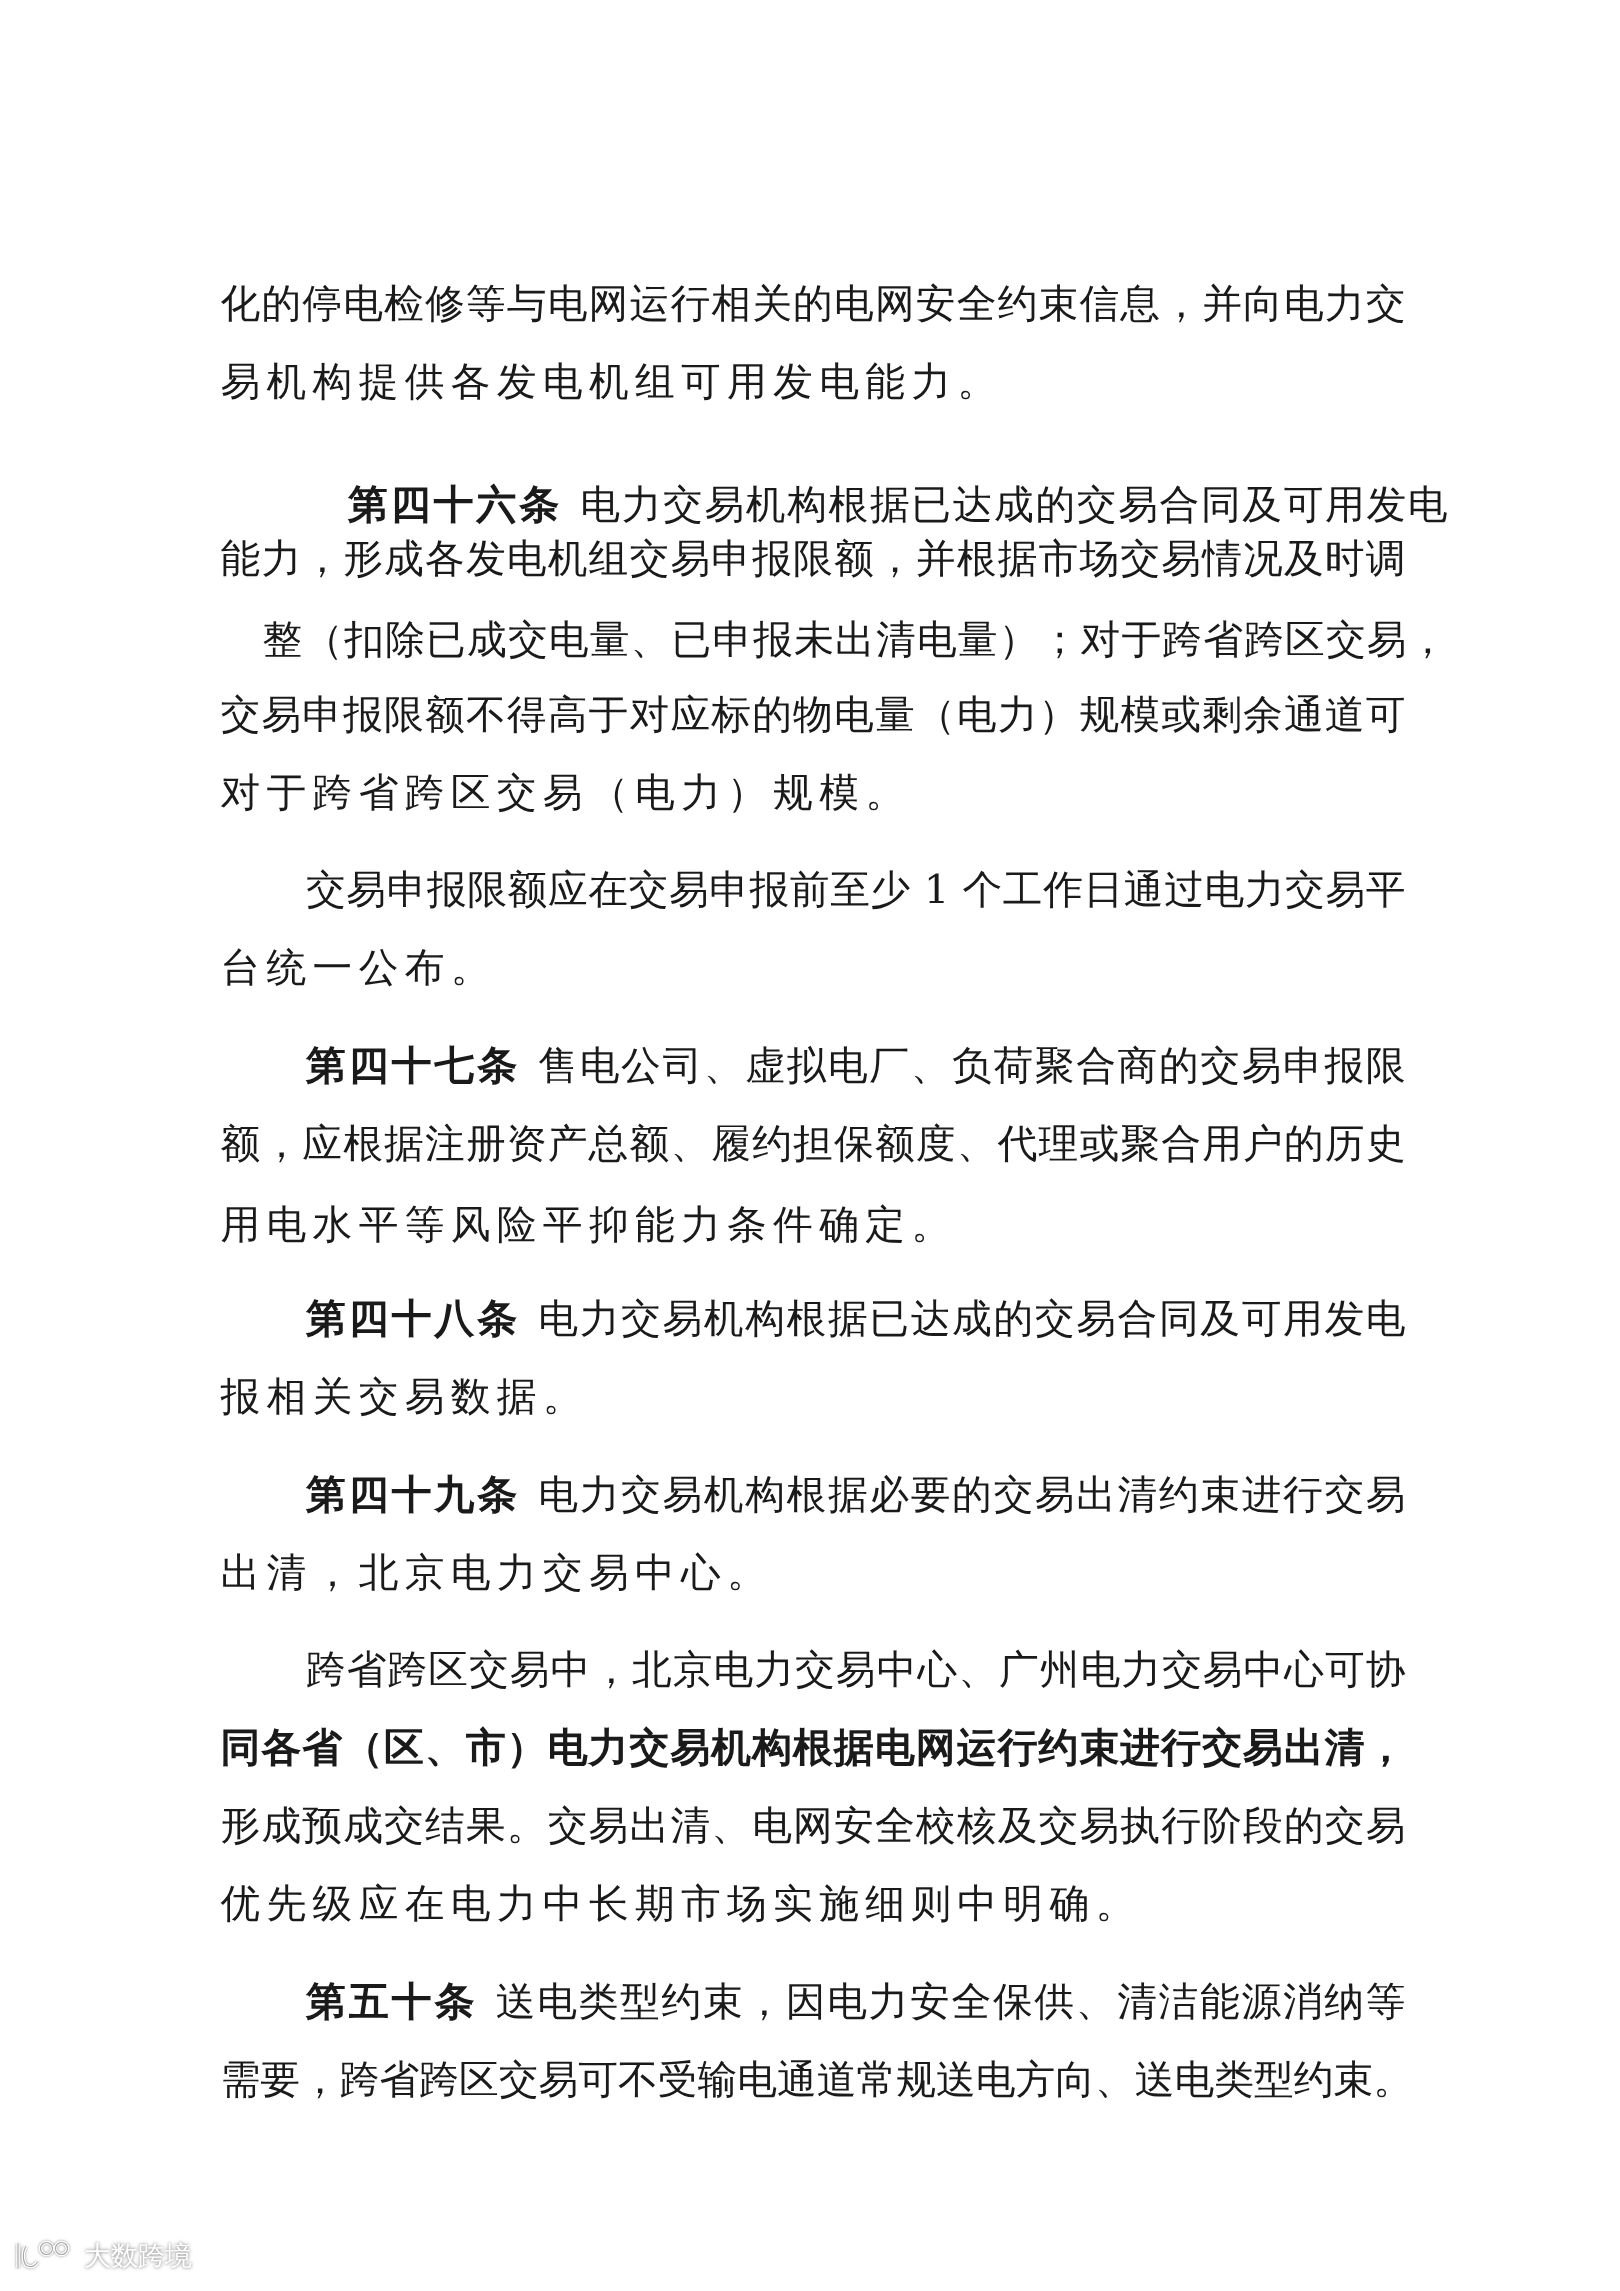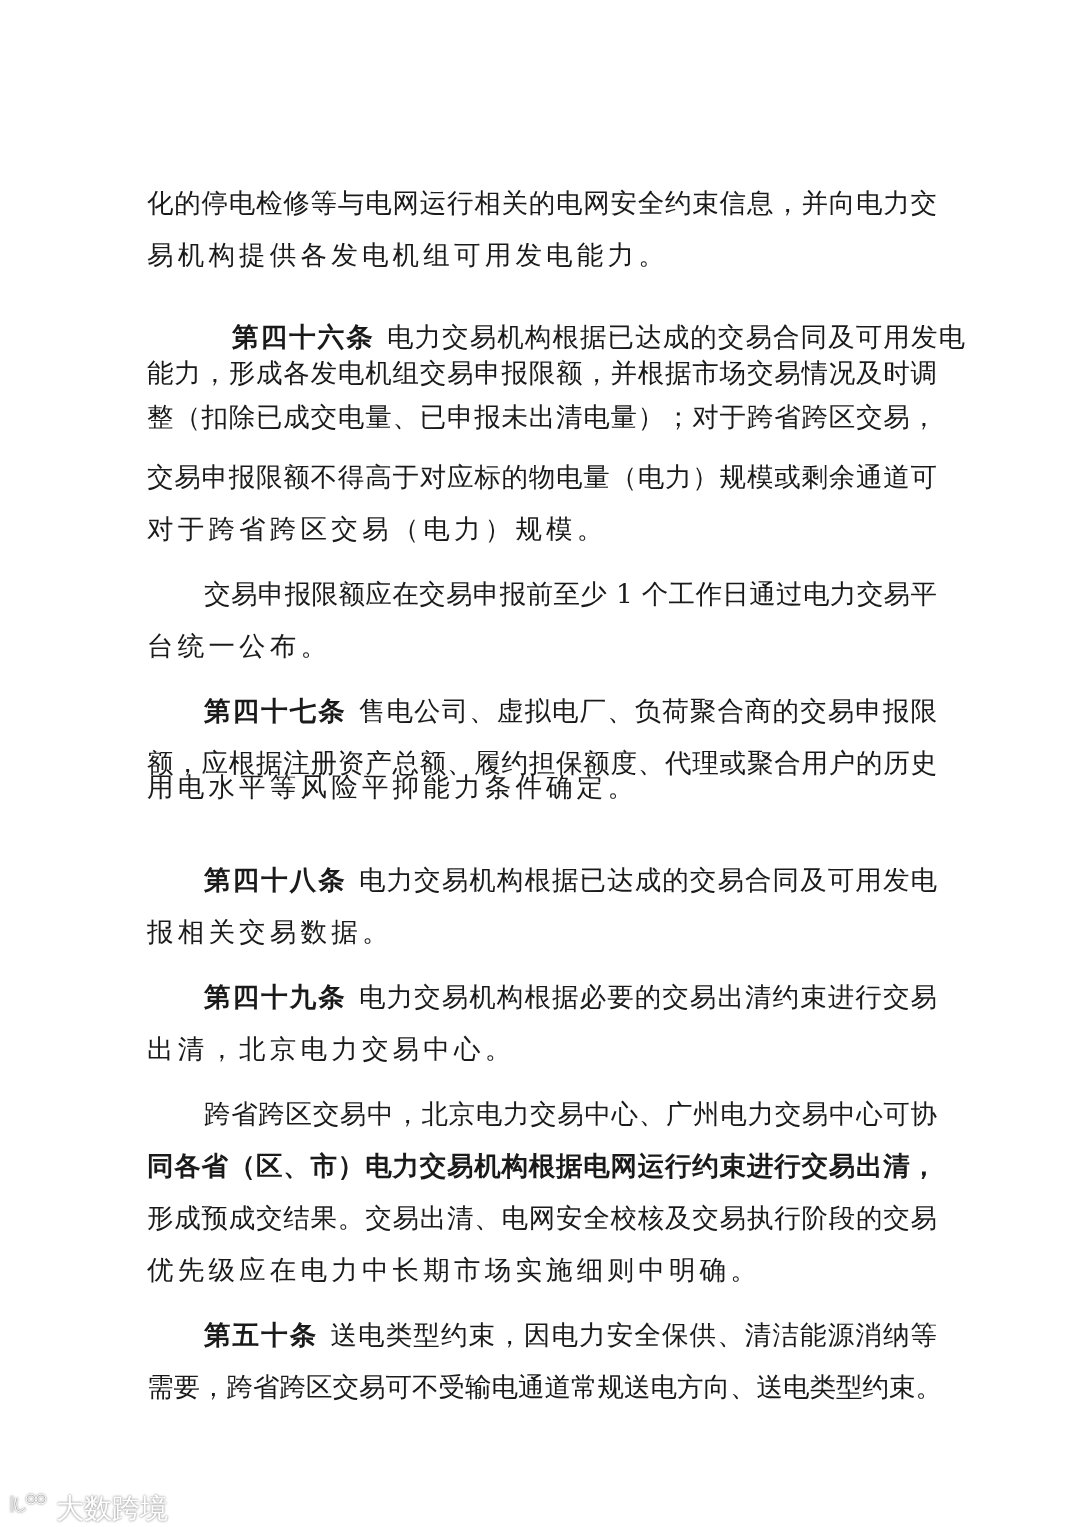--- a/index.html
+++ b/index.html
@@ -41,57 +41,57 @@
     .art-title {
       font-weight: bold;
       letter-spacing: 1px;
       margin-right: 12px;
     }
     .watermark {
       position: absolute;
       left: 8px;
       top: 1490px;
       display: flex;
-      align-items: flex-start;
+      align-items: flex-end;
       gap: 6px;
       color: #ffffff;
       font-family: "DejaVu Sans", sans-serif;
-      font-size: 28px;
+      font-size: 18px;
       text-shadow: 0 0 2px #9a9a9a, 0 0 3px #b5b5b5;
     }
     .watermark .logo {
       display: inline-flex;
       align-items: center;
       gap: 1px;
     }
   </style>
 </head>
 <body>
 
 <div class="page">
 
   <div class="line justify" style="top:0px;">化的停电检修等与电网运行相关的电网安全约束信息，并向电力交</div>
   <div class="line" style="top:52px;">易机构提供各发电机组可用发电能力。</div>
 
   <div class="line justify indent" style="top:134px;margin-left:28px;">
     <span class="art-title">第四十六条</span><span>电力交易机构根据已达成的交易合同及可用发电</span>
   </div>
   <div class="line justify" style="top:170px;">能力，形成各发电机组交易申报限额，并根据市场交易情况及时调</div>
-  <div class="line justify" style="top:214px;">整（扣除已成交电量、已申报未出清电量）；对于跨省跨区交易，</div>
+  <div class="line justify" style="top:224px;margin-left:28px;">整（扣除已成交电量、已申报未出清电量）；对于跨省跨区交易，</div>
   <div class="line justify" style="top:274px;">交易申报限额不得高于对应标的物电量（电力）规模或剩余通道可</div>
   <div class="line" style="top:326px;">对于跨省跨区交易（电力）规模。</div>
 
   <div class="line justify indent" style="top:391px;">交易申报限额应在交易申报前至少 1 个工作日通过电力交易平</div>
   <div class="line" style="top:443px;text-align:center;">台统一公布。</div>
 
   <div class="line justify indent" style="top:508px;">
     <span class="art-title">第四十七条</span><span>售电公司、虚拟电厂、负荷聚合商的交易申报限</span>
   </div>
   <div class="line justify" style="top:560px;">额，应根据注册资产总额、履约担保额度、代理或聚合用户的历史</div>
-  <div class="line" style="top:584px;">用电水平等风险平抑能力条件确定。</div>
+  <div class="line" style="top:614px;">用电水平等风险平抑能力条件确定。</div>
 
   <div class="line justify indent" style="top:677px;">
     <span class="art-title">第四十八条</span><span>电力交易机构根据已达成的交易合同及可用发电</span>
   </div>
   <div class="line" style="top:729px;">报相关交易数据。</div>
 
   <div class="line justify indent" style="top:794px;">
     <span class="art-title">第四十九条</span><span>电力交易机构根据必要的交易出清约束进行交易</span>
   </div>
   <div class="line" style="top:846px;">出清，北京电力交易中心。</div>

